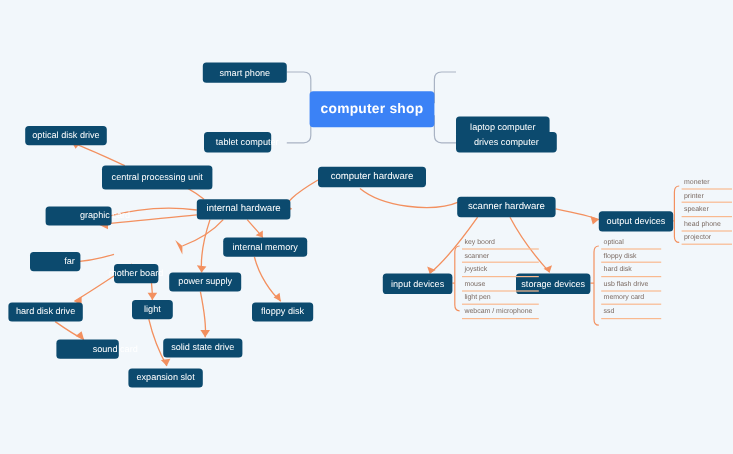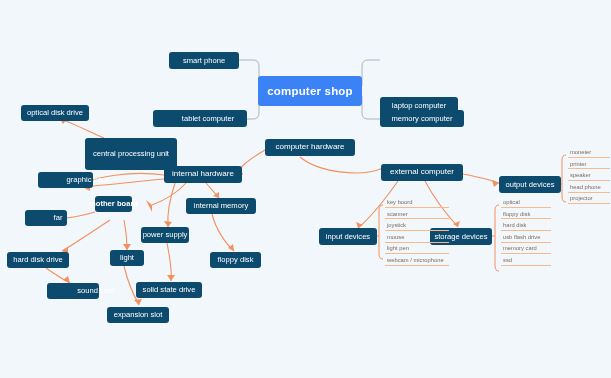--- a/index.html
+++ b/index.html
@@ -130,35 +130,35 @@
       <path d="M377,236 L379,236"></path>
       <path d="M492,236 L495,236"></path>
       <path d="M561,184 L562,184"></path>
     </g>
   </svg>
 
   <div class="node root" style="left: 258px; top: 76px; width: 104px; height: 30px;">computer shop</div>
 
   <div id="blue-layer">
       <div class="node blue" style="left: 169px; top: 52px; width: 70px; height: 17px;">smart phone</div>
-      <div class="node blue" style="left: 153px; top: 110px; width: 94px; height: 17px; padding-left: 16px;">tablet computer</div>
+      <div class="node blue" style="left: 170px; top: 110px; width: 56px; height: 17px; padding-left: 16px;">tablet computer</div>
       <div class="node blue" style="left: 380px; top: 52px; width: 78px; height: 17px; margin-top: 45px;">laptop computer</div>
-      <div class="node blue" style="left: 380px; top: 110px; width: 84px; height: 17px;">memory computer</div>
+      <div class="node blue" style="left: 380px; top: 110px; width: 84px; height: 17px;">drives computer</div>
     </div>
   <div id="orange-layer">
       <div class="node orange big" style="left: 265px; top: 139px; width: 90px; height: 17px;">computer hardware</div>
       <div class="node orange big" style="left: 164px; top: 166px; width: 78px; height: 17px;">internal hardware</div>
-      <div class="node orange big" style="left: 381px; top: 164px; width: 82px; height: 17px;">external computer</div>
-      <div class="node orange" style="left: 85px; top: 138px; width: 92px; height: 32px;">central processing unit</div>
+      <div class="node orange big" style="left: 381px; top: 164px; width: 82px; height: 17px;">scanner hardware</div>
+      <div class="node orange" style="left: 85px; top: 138px; width: 92px; height: 20px;">central processing unit</div>
       <div class="node orange" style="left: 21px; top: 105px; width: 68px; height: 16px;">optical disk drive</div>
       <div class="node orange" style="left: 38px; top: 172px; width: 55px; height: 16px; padding-left: 44px;">graphic card</div>
       <div class="node orange" style="left: 186px; top: 198px; width: 70px; height: 16px;">internal memory</div>
-      <div class="node orange" style="left: 95px; top: 196px; width: 37px; height: 16px; font-weight: bold;">mother board</div>
+      <div class="node orange" style="left: 95px; top: 220px; width: 37px; height: 16px;">mother board</div>
       <div class="node orange" style="left: 25px; top: 210px; width: 42px; height: 16px; padding-left: 24px;">far</div>
-      <div class="node orange" style="left: 141px; top: 227px; width: 48px; height: 16px;">power supply</div>
+      <div class="node orange" style="left: 141px; top: 227px; width: 60px; height: 16px;">power supply</div>
       <div class="node orange" style="left: 210px; top: 252px; width: 51px; height: 16px;">floppy disk</div>
       <div class="node orange" style="left: 7px; top: 252px; width: 62px; height: 16px;">hard disk drive</div>
       <div class="node orange" style="left: 110px; top: 250px; width: 34px; height: 16px;">light</div>
       <div class="node orange" style="left: 136px; top: 282px; width: 66px; height: 16px;">solid state drive</div>
       <div class="node orange" style="left: 47px; top: 283px; width: 52px; height: 16px; padding-left: 46px;">sound card</div>
       <div class="node orange" style="left: 107px; top: 307px; width: 62px; height: 16px;">expansion slot</div>
       <div class="node orange" style="left: 319px; top: 228px; width: 58px; height: 17px;">input devices</div>
       <div class="node orange" style="left: 430px; top: 228px; width: 62px; height: 17px;">storage devices</div>
       <div class="node orange" style="left: 499px; top: 176px; width: 62px; height: 17px;">output devices</div>
     </div>

